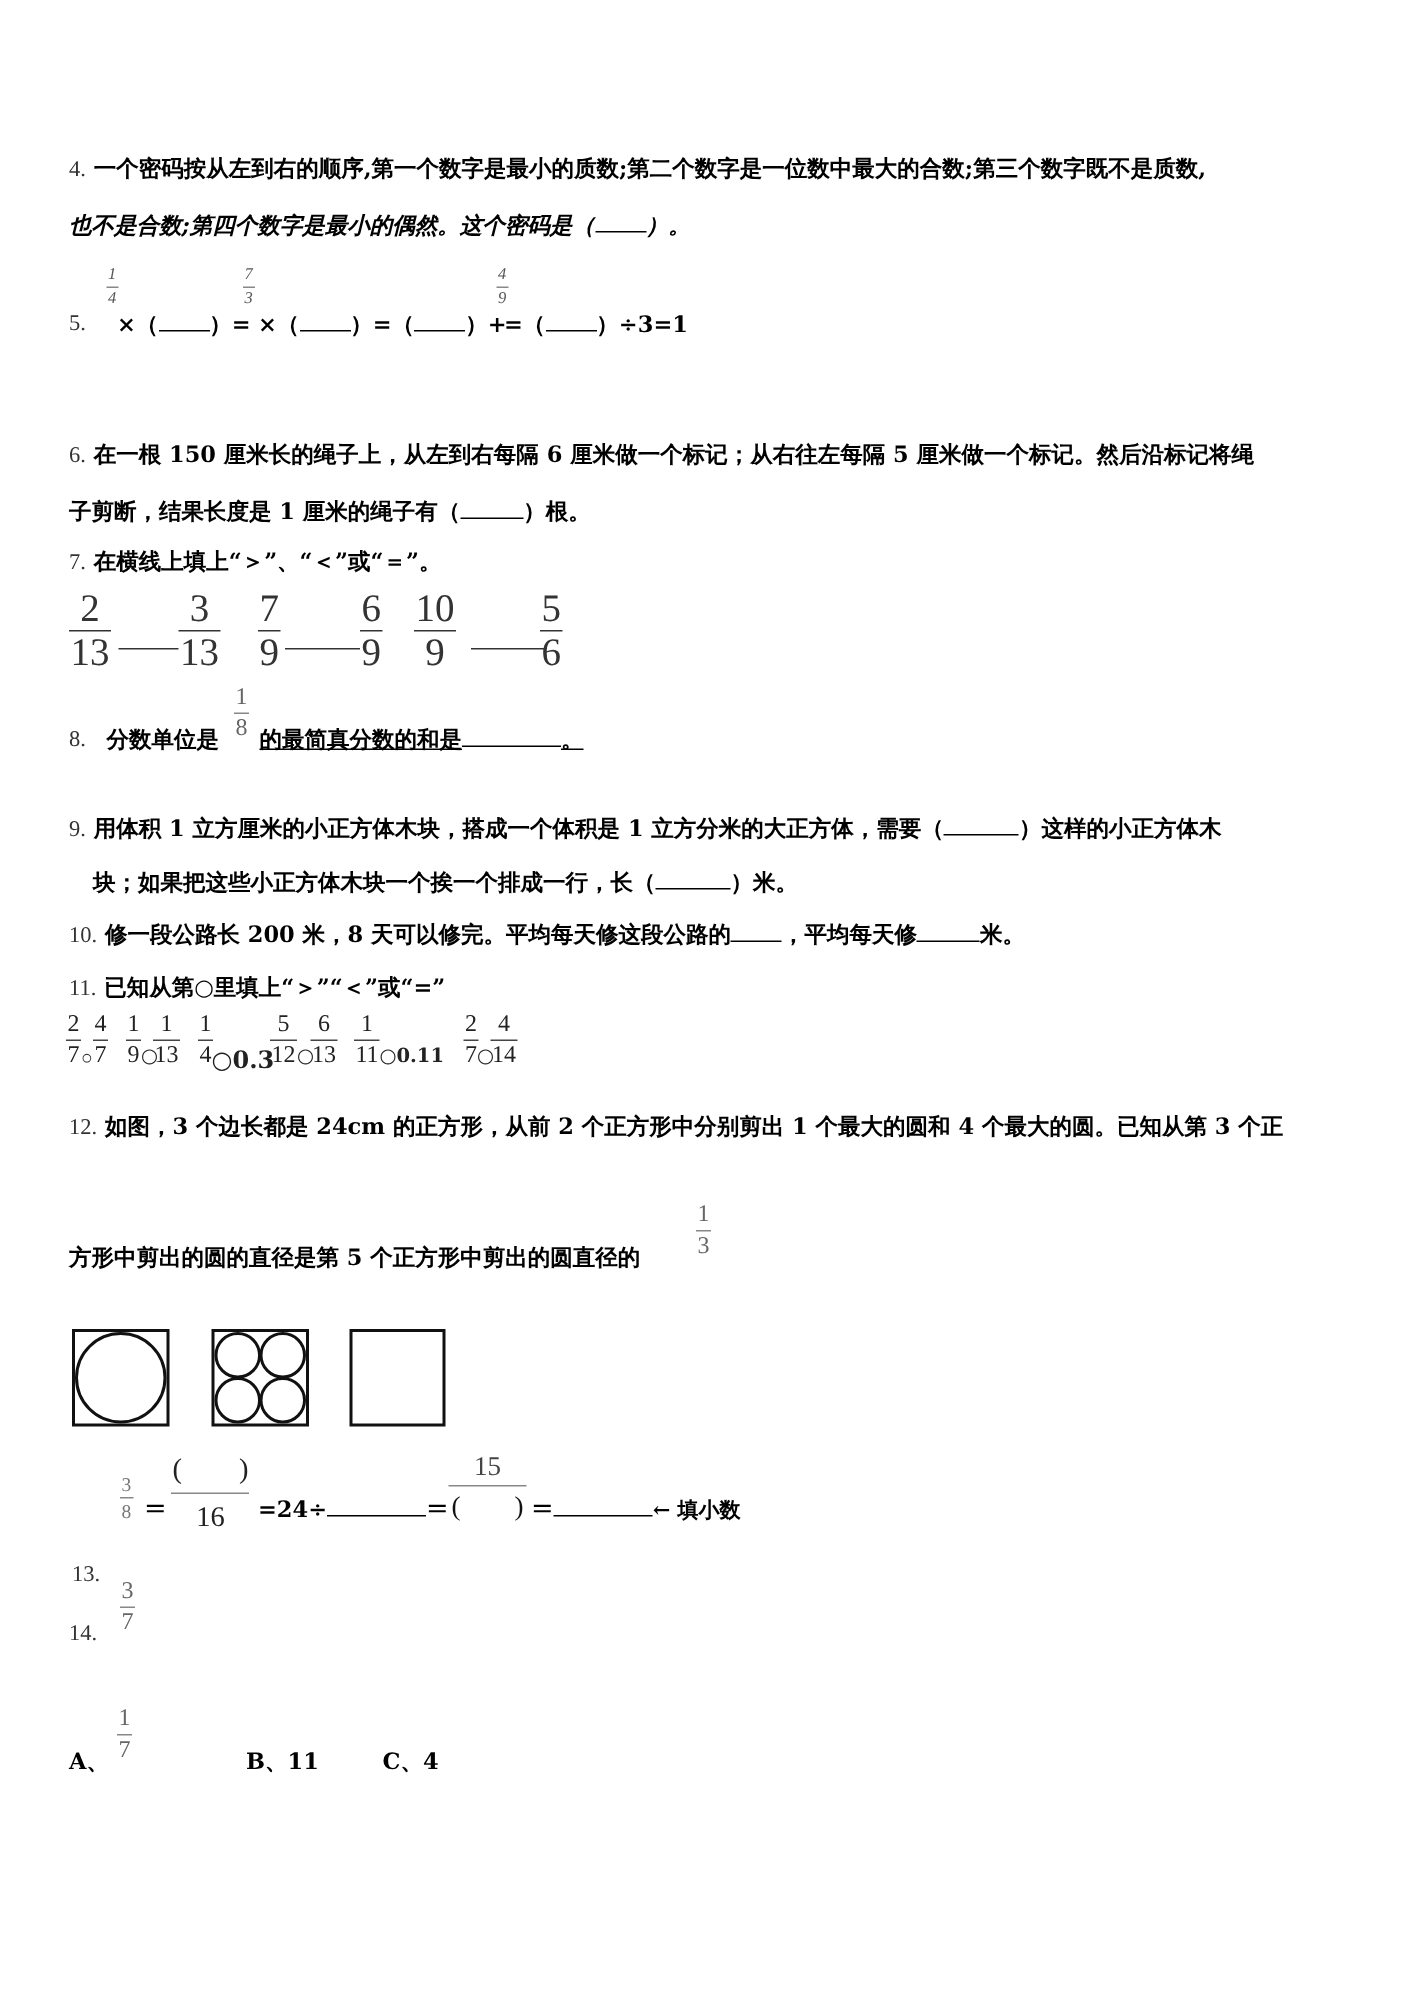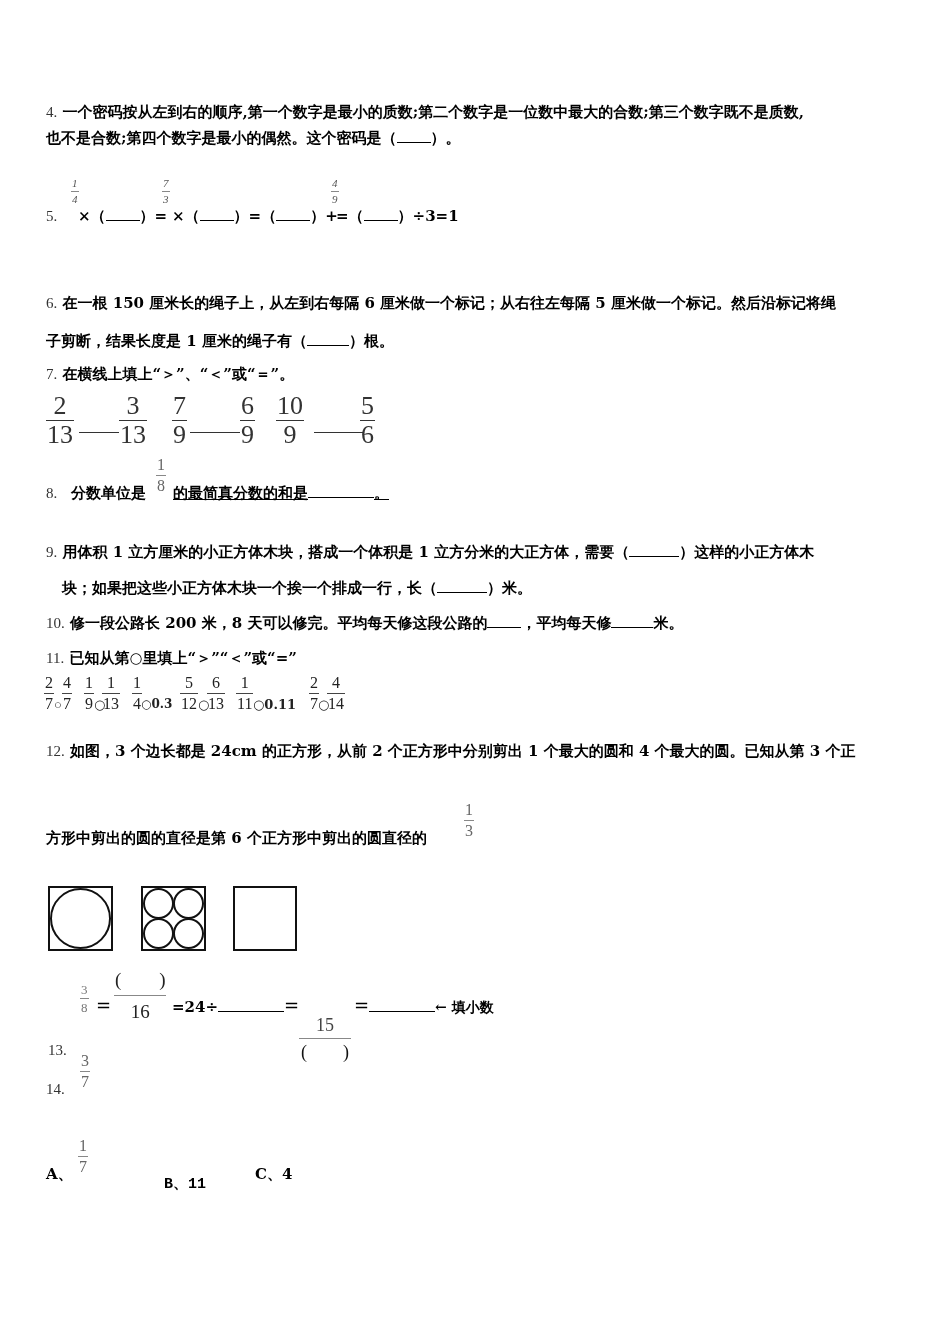--- a/index.html
+++ b/index.html
@@ -23,21 +23,21 @@
   .box { position: absolute; border: 2px solid #111; box-sizing: border-box; }
   .circle { position: absolute; border: 2px solid #111; border-radius: 50%; box-sizing: border-box; }
 </style>
 </head>
 <body>
 
 <div class="abs line" style="left:46px;top:102px;">
   <span class="num">4.</span>
   <span>一个密码按从左到右的顺序,第一个数字是最小的质数;第二个数字是一位数中最大的合数;第三个数字既不是质数,</span>
 </div>
-<div class="abs line" style="left:46px;top:128px;">
+<div class="abs line" style="left:46px;top:140px;font-style:italic;">
   <span>也不是合数;第四个数字是最小的偶然。这个密码是（</span><span class="blank" style="width:34px;"></span><span>）。</span>
 </div>
 
 <div class="abs line" style="left:46px;top:178px;height:50px;">
   <span class="num" style="position:absolute;left:0;top:28px;">5.</span>
   <span class="frac small-frac" style="position:absolute;left:25px;top:0;">
       <span class="n">1</span>
       <span class="bar"></span>
       <span class="d">4</span>
     </span>
@@ -155,21 +155,21 @@
       <span class="n">1</span>
       <span class="bar"></span>
       <span class="d">13</span>
     </span>
 
   <span class="frac q11" style="position:absolute;left:88px;top:0;">
       <span class="n">1</span>
       <span class="bar"></span>
       <span class="d">4</span>
     </span>
-  <span class="q11" style="position:absolute;left:97px;top:22px;font-size:12px;text-align:center;"><span>○</span><b>0.3</b></span>
+  <span class="q11" style="position:absolute;left:97px;top:22px;font-size:16px;text-align:center;"><span>○</span><b>0.3</b></span>
 
   <span class="frac q11" style="position:absolute;left:136px;top:0;">
       <span class="n">5</span>
       <span class="bar"></span>
       <span class="d">12</span>
     </span>
   <span class="q11" style="position:absolute;left:154px;top:22px;font-size:13px;">○</span>
   <span class="frac q11" style="position:absolute;left:163px;top:0;">
       <span class="n">6</span>
       <span class="bar"></span>
@@ -194,21 +194,21 @@
       <span class="bar"></span>
       <span class="d">14</span>
     </span>
 </div>
 
 <div class="abs line" style="left:46px;top:741px;">
   <span class="num">12.</span>
   <span>如图，3 个边长都是 24cm 的正方形，从前 2 个正方形中分别剪出 1 个最大的圆和 4 个最大的圆。已知从第 3 个正</span>
 </div>
 <div class="abs line" style="left:46px;top:800px;height:50px;width:860px;">
-  <span style="position:absolute;left:0;top:28px;">方形中剪出的圆的直径是第 6 个正方形中剪出的圆直径的</span>
+  <span style="position:absolute;left:0;top:28px;">方形中剪出的圆的直径是第 5 个正方形中剪出的圆直径的</span>
   <span class="frac gray-frac" style="position:absolute;left:418px;top:2px;">
       <span class="n">1</span>
       <span class="bar"></span>
       <span class="d">3</span>
     </span>
 </div>
 
 <div class="abs" style="left:48px;top:886px;width:250px;height:66px;">
   <div class="box" style="left:0;top:0;width:65px;height:65px;">
     <div class="circle" style="left:0;top:0;width:61px;height:61px;"></div>
@@ -229,21 +229,21 @@
       <span class="bar"></span>
       <span class="d">8</span>
     </span>
   <span style="position:absolute;left:50px;top:28px;font-size:18px;font-weight:normal;">=</span>
   <span class="frac" style="position:absolute;left:68px;top:2px;font-size:19px;color:#222;">
       <span class="n">(　　)</span>
       <span class="bar" style="margin:6px 0;width:52px;"></span>
       <span class="d">16</span>
     </span>
   <span style="position:absolute;left:126px;top:28px;"><span>=24÷</span><span class="blank" style="width:66px;"></span><span style="font-weight:normal;font-size:18px;">=</span></span>
-  <span class="frac" style="position:absolute;left:253px;top:0;font-size:18px;color:#444;margin-top:48px;">
+  <span class="frac" style="position:absolute;left:253px;top:0;font-size:18px;color:#444;">
       <span class="n">15</span>
       <span class="bar" style="margin:4px 0;width:52px;"></span>
       <span class="d" style="color:#111;">(　　)</span>
     </span>
   <span style="position:absolute;left:308px;top:28px;"><span style="font-weight:normal;font-size:18px;">=</span><span class="blank" style="width:66px;"></span><span style="font-size:14px;">← 填小数</span></span>
 </div>
 
 <div class="abs line" style="left:46px;top:1053px;height:50px;width:780px;">
   <span class="num" style="position:absolute;left:0;top:26px;">14.</span>
   <span class="frac gray-frac" style="position:absolute;left:34px;top:0;">
@@ -253,15 +253,15 @@
     </span>
 </div>
 
 <div class="abs line" style="left:46px;top:1138px;height:50px;width:300px;">
   <span style="position:absolute;left:0;top:26px;"><span>A、</span></span>
   <span class="frac gray-frac" style="position:absolute;left:32px;top:0;">
       <span class="n">1</span>
       <span class="bar"></span>
       <span class="d">7</span>
     </span>
-  <span style="position:absolute;left:118px;top:37px;font-family:Liberation Mono, monospace;">B、11</span>
+  <span style="position:absolute;left:118px;top:26px;">B、11</span>
   <span style="position:absolute;left:209px;top:26px;">C、4</span>
 </div>
 
 </body></html>

